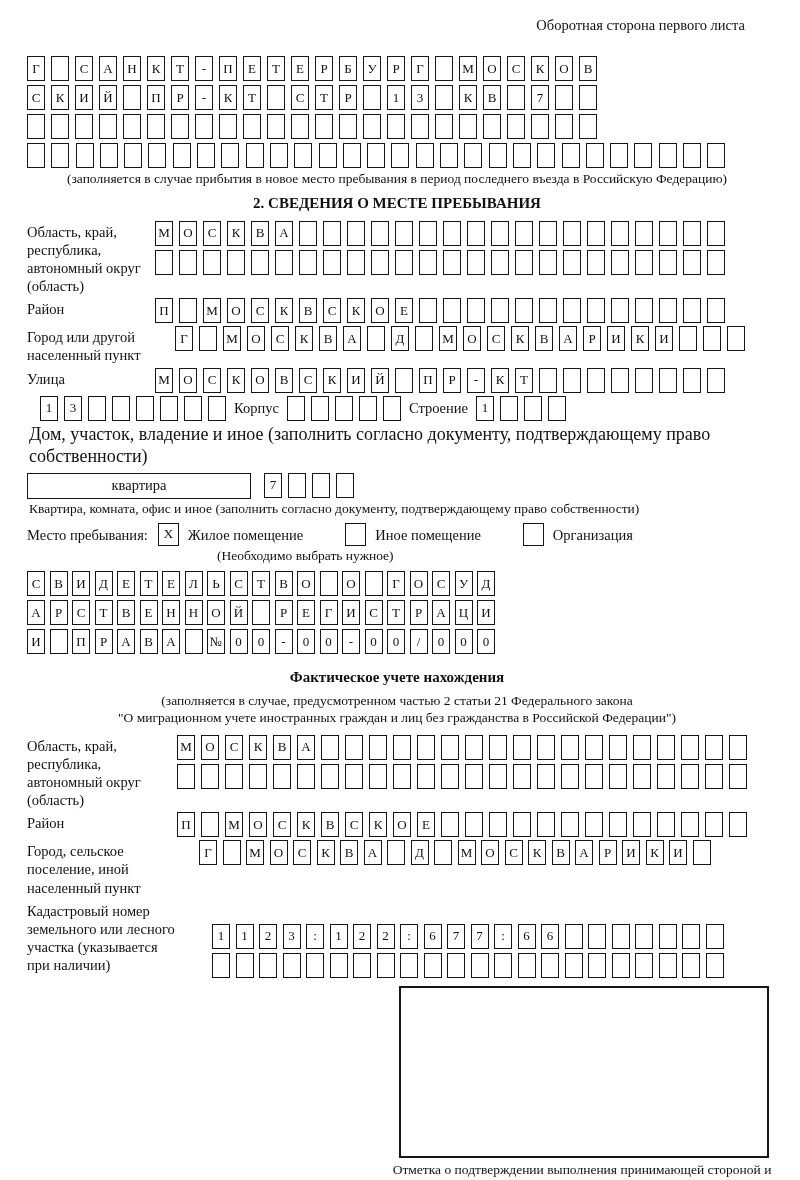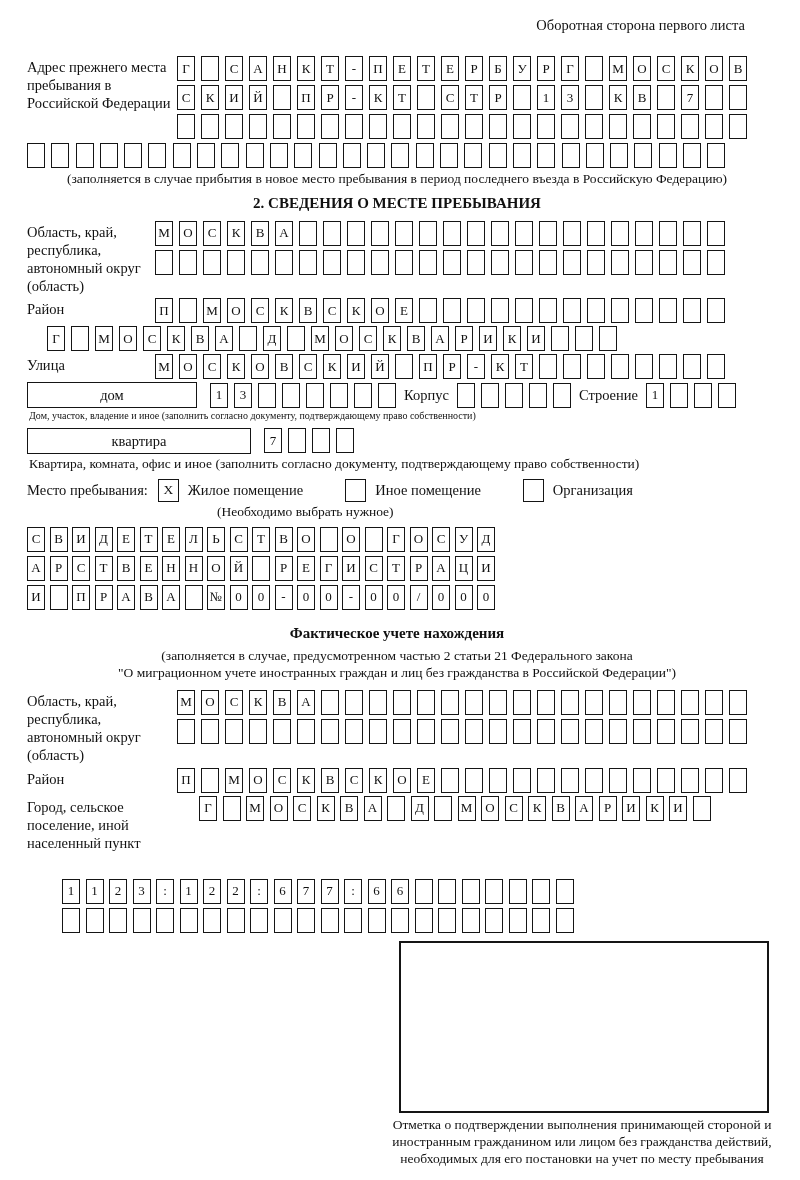--- a/index.html
+++ b/index.html
@@ -48,21 +48,20 @@
   .mt4{margin-top:4px;}
   .indent20{margin-left:20px;}
   .indent35{margin-left:35px;}
 </style>
 </head>
 <body>
 
 <div class="hdr-note">Оборотная сторона первого листа</div>
 
 <div class="field">
-  <div class="lbl w150">Адрес прежнего места пребывания в Российской Федерации</div>
   <div class="rows">
     <div class="cells">
         <span class="cb">Г</span>
         <span class="cb"></span>
         <span class="cb">С</span>
         <span class="cb">А</span>
         <span class="cb">Н</span>
         <span class="cb">К</span>
         <span class="cb">Т</span>
         <span class="cb">-</span>
@@ -254,20 +253,21 @@
       <span class="cb"></span>
       <span class="cb"></span>
       <span class="cb"></span>
       <span class="cb"></span>
       <span class="cb"></span>
       <span class="cb"></span>
     </div>
 </div>
 
 <div class="field">
+  <div class="lbl w128">Город или другой населенный пункт</div>
   <div class="cells indent20" style="align-self:flex-start;">
       <span class="cb">Г</span>
       <span class="cb"></span>
       <span class="cb">М</span>
       <span class="cb">О</span>
       <span class="cb">С</span>
       <span class="cb">К</span>
       <span class="cb">В</span>
       <span class="cb">А</span>
       <span class="cb"></span>
@@ -313,21 +313,20 @@
       <span class="cb"></span>
       <span class="cb"></span>
       <span class="cb"></span>
       <span class="cb"></span>
       <span class="cb"></span>
       <span class="cb"></span>
     </div>
 </div>
 
 <div class="inline-row">
-  <div class="labelbox" style="width:168px;">дом</div>
   <div class="cells" style="margin-left:13px;">
       <span class="cb">1</span>
       <span class="cb">3</span>
       <span class="cb"></span>
       <span class="cb"></span>
       <span class="cb"></span>
       <span class="cb"></span>
       <span class="cb"></span>
       <span class="cb"></span>
     </div>
@@ -340,21 +339,21 @@
       <span class="cb"></span>
     </div>
   <div class="txt">Строение</div>
   <div class="cells">
       <span class="cb">1</span>
       <span class="cb"></span>
       <span class="cb"></span>
       <span class="cb"></span>
     </div>
 </div>
-<div style="font-size:10px;margin:1px 0 5px 2px;">Дом, участок, владение и иное (заполнить согласно документу, подтверждающему право собственности)</div>
+<div style="font-size:18px;margin:1px 0 5px 2px;">Дом, участок, владение и иное (заполнить согласно документу, подтверждающему право собственности)</div>
 
 <div class="inline-row">
   <div class="labelbox" style="width:222px;">квартира</div>
   <div class="cells" style="margin-left:13px;">
       <span class="cb">7</span>
       <span class="cb"></span>
       <span class="cb"></span>
       <span class="cb"></span>
     </div>
 </div>
@@ -559,20 +558,21 @@
       <span class="cb">А</span>
       <span class="cb">Р</span>
       <span class="cb">И</span>
       <span class="cb">К</span>
       <span class="cb">И</span>
       <span class="cb"></span>
     </div>
 </div>
 
 <div class="field">
+  <div class="lbl w150">Кадастровый номер земельного или лесного участка (указывается при наличии)</div>
   <div class="rows" style="padding-top:24px;">
     <div class="cells g22 indent35">
         <span class="cb">1</span>
         <span class="cb">1</span>
         <span class="cb">2</span>
         <span class="cb">3</span>
         <span class="cb">:</span>
         <span class="cb">1</span>
         <span class="cb">2</span>
         <span class="cb">2</span>

